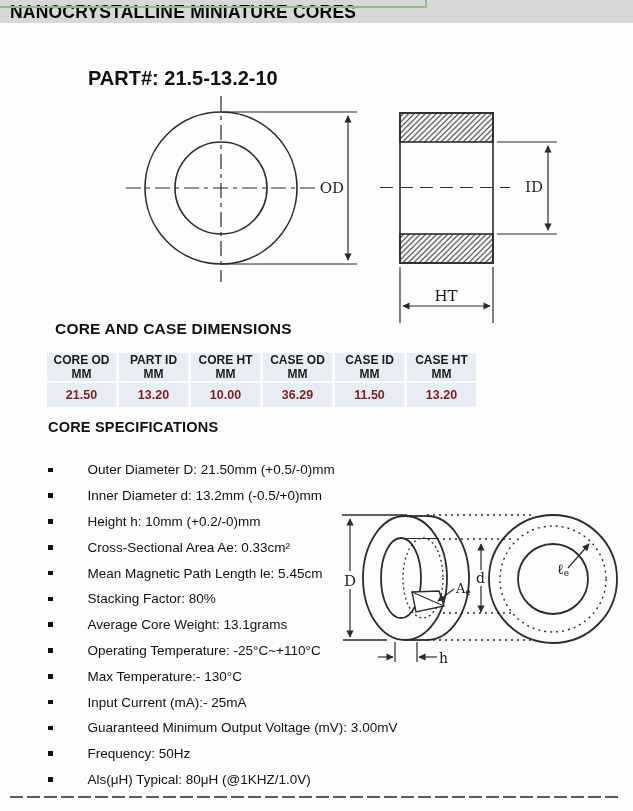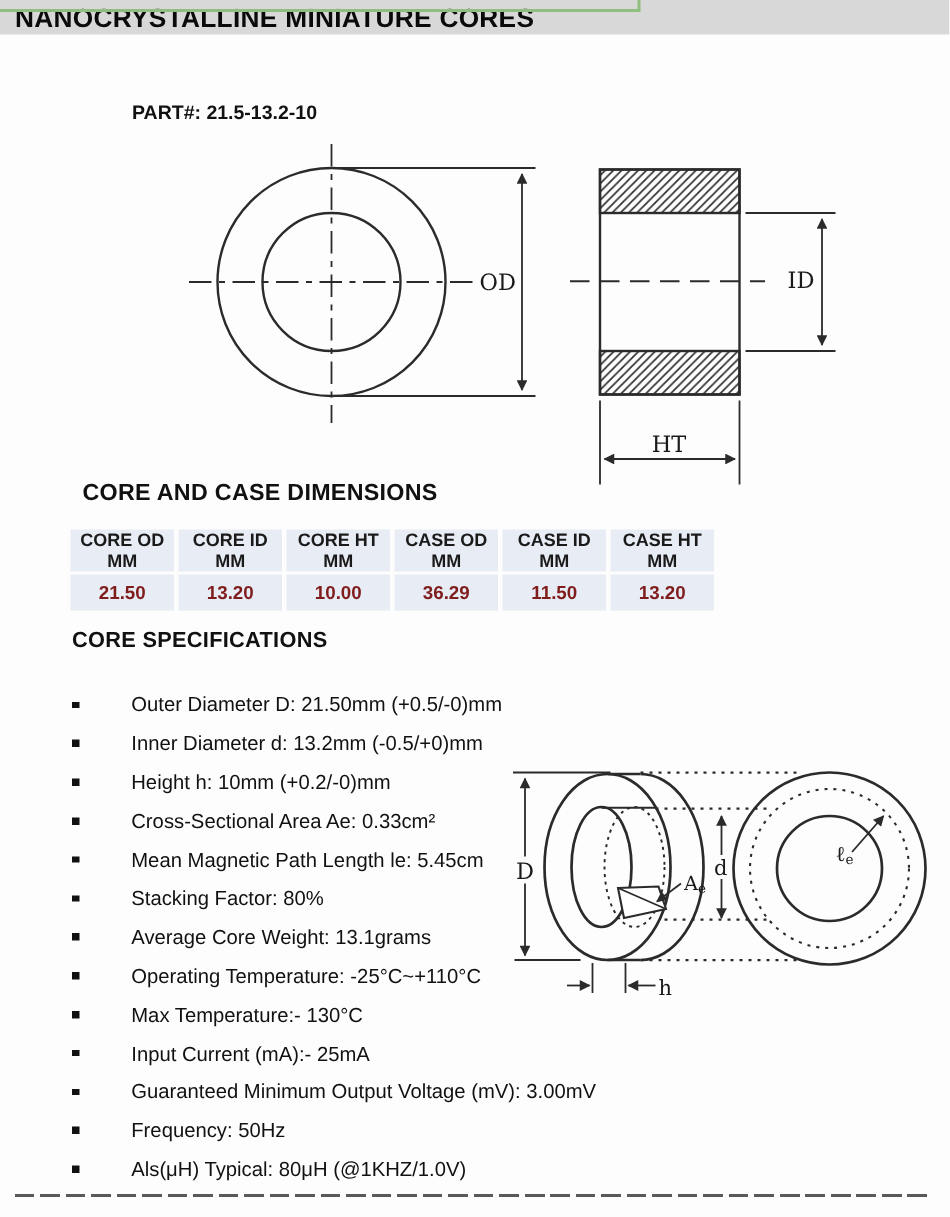--- a/index.html
+++ b/index.html
@@ -6,21 +6,21 @@
   body{
     width:633px;height:811px;position:relative;overflow:hidden;
     background:#fdfdfd;font-family:"Liberation Sans",sans-serif;color:#111;
   }
   .abs{position:absolute;}
   
   .titlebar{left:0;top:0;width:633px;height:23px;background:#d8d8d8;}
   .titlebar-text{left:10px;top:2px;font-size:17.5px;font-weight:bold;color:#0a0a0a;letter-spacing:.2px;white-space:nowrap;}
   .green-box{left:-6px;top:-15px;width:429px;height:19px;border:2px solid #8fbe7e;background:transparent;}
   
-  .part-heading{left:88px;top:67px;font-size:13px;font-weight:bold;white-space:nowrap;}
+  .part-heading{left:88px;top:67px;font-size:20px;font-weight:bold;white-space:nowrap;}
   .dims-heading{left:55px;top:320px;font-size:15.5px;font-weight:bold;letter-spacing:.2px;white-space:nowrap;}
   .specs-heading{left:48px;top:419px;font-size:14.5px;font-weight:bold;letter-spacing:.2px;white-space:nowrap;}
   
   table.dims{left:44px;top:351px;border-collapse:separate;border-spacing:3px 2px;}
   table.dims th,table.dims td{width:69px;text-align:center;background:#e8ecf4;padding:0;}
   table.dims th{height:27px;font-size:12px;font-weight:bold;color:#1a1a1a;}
   table.dims td{height:24px;font-size:12.5px;color:#7f1d1d;font-weight:bold;}
   
   ul.specs{left:48px;top:457px;margin:0;padding:0;list-style:none;width:420px;}
   ul.specs li{height:25.8px;display:flex;align-items:center;gap:24px;}
@@ -87,21 +87,21 @@
   <text x="165" y="97" text-anchor="end" font-family="DejaVu Serif, serif" font-size="15" fill="#1a1a1a">ID</text>
   <text x="68" y="206" text-anchor="middle" font-family="DejaVu Serif, serif" font-size="15" fill="#1a1a1a">HT</text>
 </svg>
 
 <div class="abs dims-heading">CORE AND CASE DIMENSIONS</div>
 
 <table class="abs dims">
   <thead>
     <tr>
       <th>CORE OD MM</th>
-      <th>CORE ID MM</th>
+      <th>PART ID MM</th>
       <th>CORE HT MM</th>
       <th>CASE OD MM</th>
       <th>CASE ID MM</th>
       <th>CASE HT MM</th>
     </tr>
   </thead>
   <tbody>
     <tr>
       <td>21.50</td>
       <td>13.20</td>

